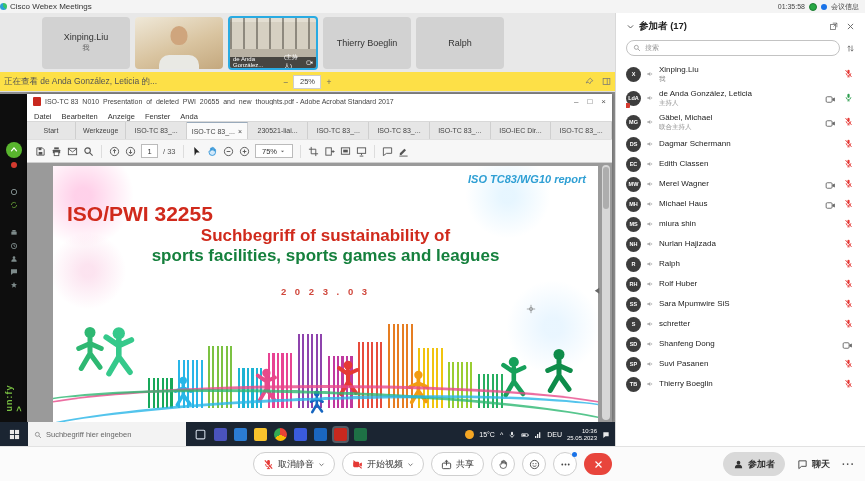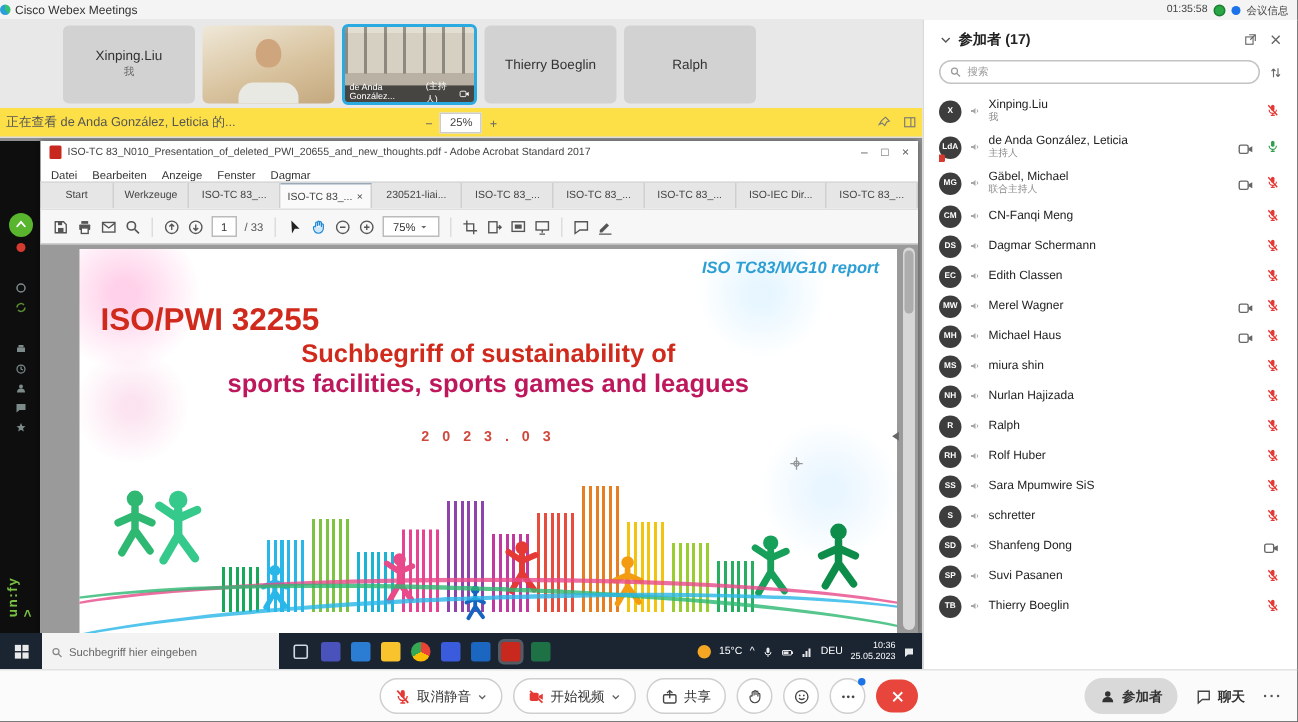--- a/index.html
+++ b/index.html
@@ -68,21 +68,21 @@
   .pagebox{width:15px;height:12px;border:1px solid #bbb;background:#fff;font-size:7.5px;color:#333;
      display:flex;align-items:center;justify-content:center;}
   .pagetotal{font-size:7.5px;color:#555;}
   .zbox{width:36px;height:12px;border:1px solid #bbb;background:#fff;font-size:7.5px;color:#333;
      display:flex;align-items:center;justify-content:center;gap:3px;}
   .docarea{flex:1;position:relative;background:#9a9a9a;overflow:hidden;}
   .slide{position:absolute;left:26px;top:3px;right:14px;bottom:0;background:#fff;overflow:hidden;}
   .corner-note{position:absolute;top:7px;right:12px;font-size:11px;font-weight:bold;font-style:italic;color:#2e9fd4;}
   .t1{position:absolute;top:36px;left:14px;font-size:21px;font-weight:bold;color:#d02a1c;}
   .t2{position:absolute;top:60px;left:0;right:0;text-align:center;font-size:17px;font-weight:bold;color:#d02a1c;}
-  .t3{position:absolute;top:80px;left:0;right:0;text-align:center;font-size:17px;font-weight:bold;color:#be185d;}
+  .t3{position:absolute;top:80px;left:0;right:0;text-align:center;font-size:17px;font-weight:bold;color:#15803d;}
   .tdate{position:absolute;top:120px;left:0;right:0;text-align:center;font-size:9.5px;font-weight:bold;
      letter-spacing:3px;color:#d0473c;}
   .swirl{position:absolute;border-radius:50%;opacity:.18;pointer-events:none;}
   .skyline{position:absolute;bottom:14px;left:0;right:0;height:92px;display:flex;align-items:flex-end;
      justify-content:center;gap:4px;}
   .bar{flex:none;}
   .swoosh{position:absolute;bottom:-26px;left:-40px;right:-40px;height:60px;border-radius:50%;
      border-top:3px solid;opacity:.8;}
   .fig{position:absolute;}
   .xcursor{position:absolute;top:138px;right:62px;width:10px;height:10px;opacity:.6;}
@@ -278,21 +278,21 @@
             <span>–</span>
             <span>□</span>
             <span>×</span>
           </div>
         </div>
         <div class="a-menu" id="acro-menu">
             <span>Datei</span>
             <span>Bearbeiten</span>
             <span>Anzeige</span>
             <span>Fenster</span>
-            <span>Dagmar</span>
+            <span>Anda</span>
           </div>
         <div class="a-tabs" id="acro-tabs">
             <div class="a-tab">
               <span>Start</span>
             </div>
             <div class="a-tab">
               <span>Werkzeuge</span>
             </div>
             <div class="a-tab doc">
               <span>ISO-TC 83_...</span>
@@ -711,42 +711,20 @@
               <svg viewBox="0 0 24 24">
                 <rect x="9" y="2" width="6" height="11" rx="3" fill="#e53935"></rect>
                 <path d="M5.5 11a6.5 6.5 0 0 0 13 0" fill="none" stroke="#e53935" stroke-width="2"></path>
                 <path d="M12 17.5V21M8.5 21h7" stroke="#e53935" stroke-width="2"></path>
                 <path d="M4 3L20 21" stroke="#e53935" stroke-width="2.6"></path>
               </svg>
             </span>
           </span>
         </div>
         <div class="prow">
-          <span class="avatar">CM</span>
-          <span class="aico">
-            <svg viewBox="0 0 24 24">
-              <path d="M4 10v4h4l5 4V6L8 10z" fill="#8a8a8a"></path>
-              <path d="M16 9a4 4 0 0 1 0 6" fill="none" stroke="#8a8a8a" stroke-width="2"></path>
-            </svg>
-          </span>
-          <span class="pnames">
-            <div class="pname">CN-Fanqi Meng</div>
-          </span>
-          <span class="rowic">
-            <span class="mic">
-              <svg viewBox="0 0 24 24">
-                <rect x="9" y="2" width="6" height="11" rx="3" fill="#e53935"></rect>
-                <path d="M5.5 11a6.5 6.5 0 0 0 13 0" fill="none" stroke="#e53935" stroke-width="2"></path>
-                <path d="M12 17.5V21M8.5 21h7" stroke="#e53935" stroke-width="2"></path>
-                <path d="M4 3L20 21" stroke="#e53935" stroke-width="2.6"></path>
-              </svg>
-            </span>
-          </span>
-        </div>
-        <div class="prow">
           <span class="avatar">DS</span>
           <span class="aico">
             <svg viewBox="0 0 24 24">
               <path d="M4 10v4h4l5 4V6L8 10z" fill="#8a8a8a"></path>
               <path d="M16 9a4 4 0 0 1 0 6" fill="none" stroke="#8a8a8a" stroke-width="2"></path>
             </svg>
           </span>
           <span class="pnames">
             <div class="pname">Dagmar Schermann</div>
           </span>

